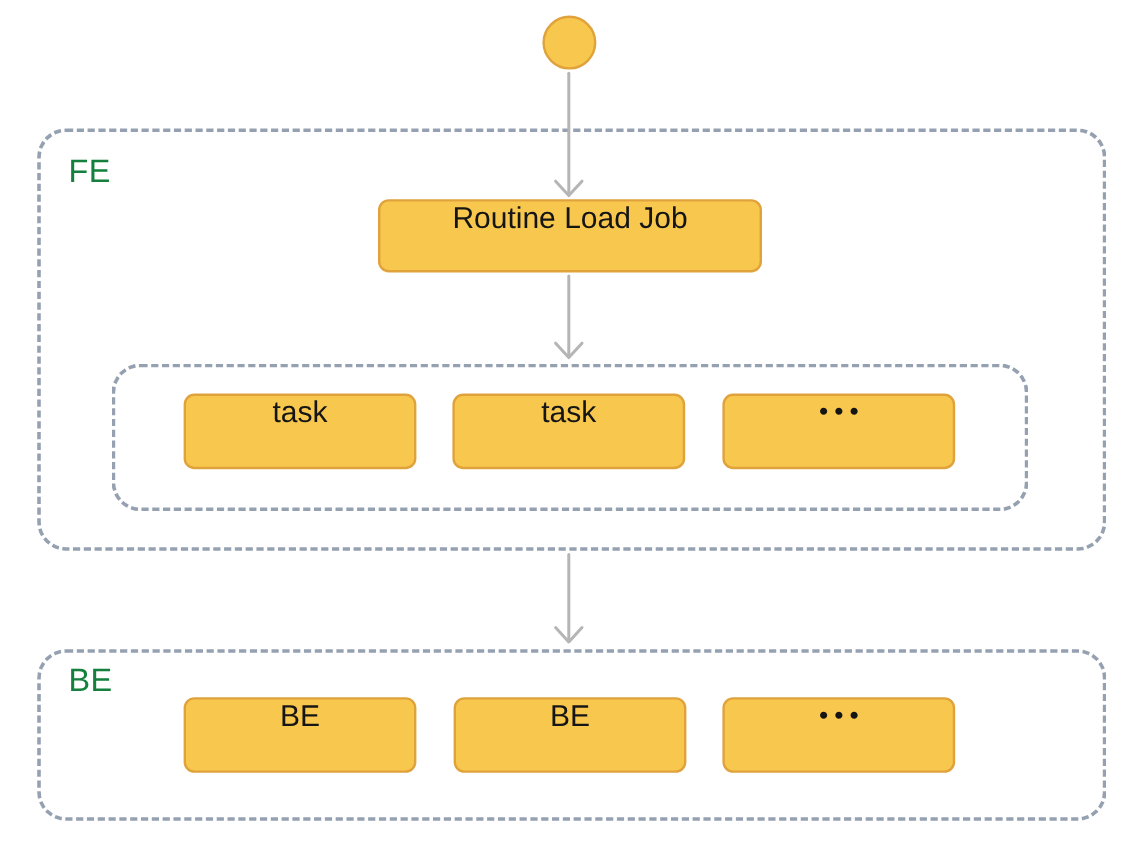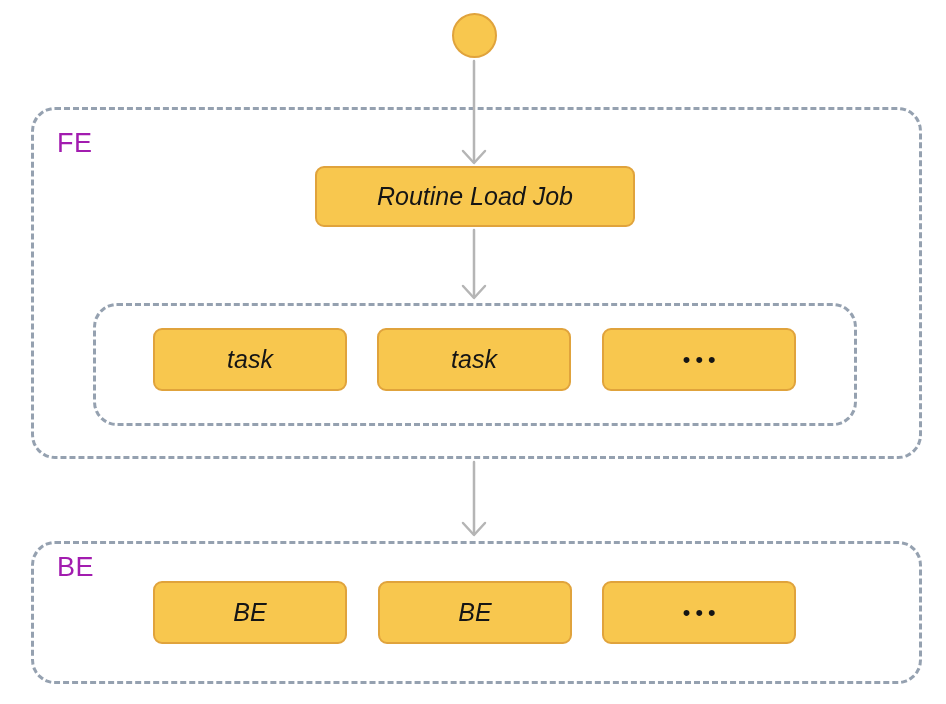--- a/index.html
+++ b/index.html
@@ -23,39 +23,38 @@
     background: transparent;
   }
   #fe-container   { left: 31px;  top: 107px; width: 891px; height: 352px; }
   #task-container { left: 93px;  top: 303px; width: 764px; height: 123px; }
   #be-container   { left: 31px;  top: 541px; width: 891px; height: 143px; }
 
   .section-label {
     position: absolute;
     font-size: 27px;
     line-height: 1.2;
-    color: #a21caf;
+    color: #15803d;
     letter-spacing: 0.5px;
   }
   #fe-label { left: 57px; top: 127px; }
   #be-label { left: 57px; top: 551px; }
 
   .node {
     position: absolute;
     box-sizing: border-box;
     background: #f8c74e;
     border: 2px solid #e0a33c;
     border-radius: 9px;
     display: flex;
-    align-items: center;
+    align-items: flex-start;
     justify-content: center;
     font-size: 25px;
     color: #151515;
     white-space: nowrap;
-    font-style: italic;
   }
   #job-node { left: 315px; top: 166px; width: 320px; height: 61px; }
 
   .task-node { top: 328px; width: 194px; height: 63px; }
   #task-node-1 { left: 153px; }
   #task-node-2 { left: 377px; }
   #task-node-3 { left: 602px; }
 
   .be-node { top: 581px; width: 194px; height: 63px; }
   #be-node-1 { left: 153px; }

